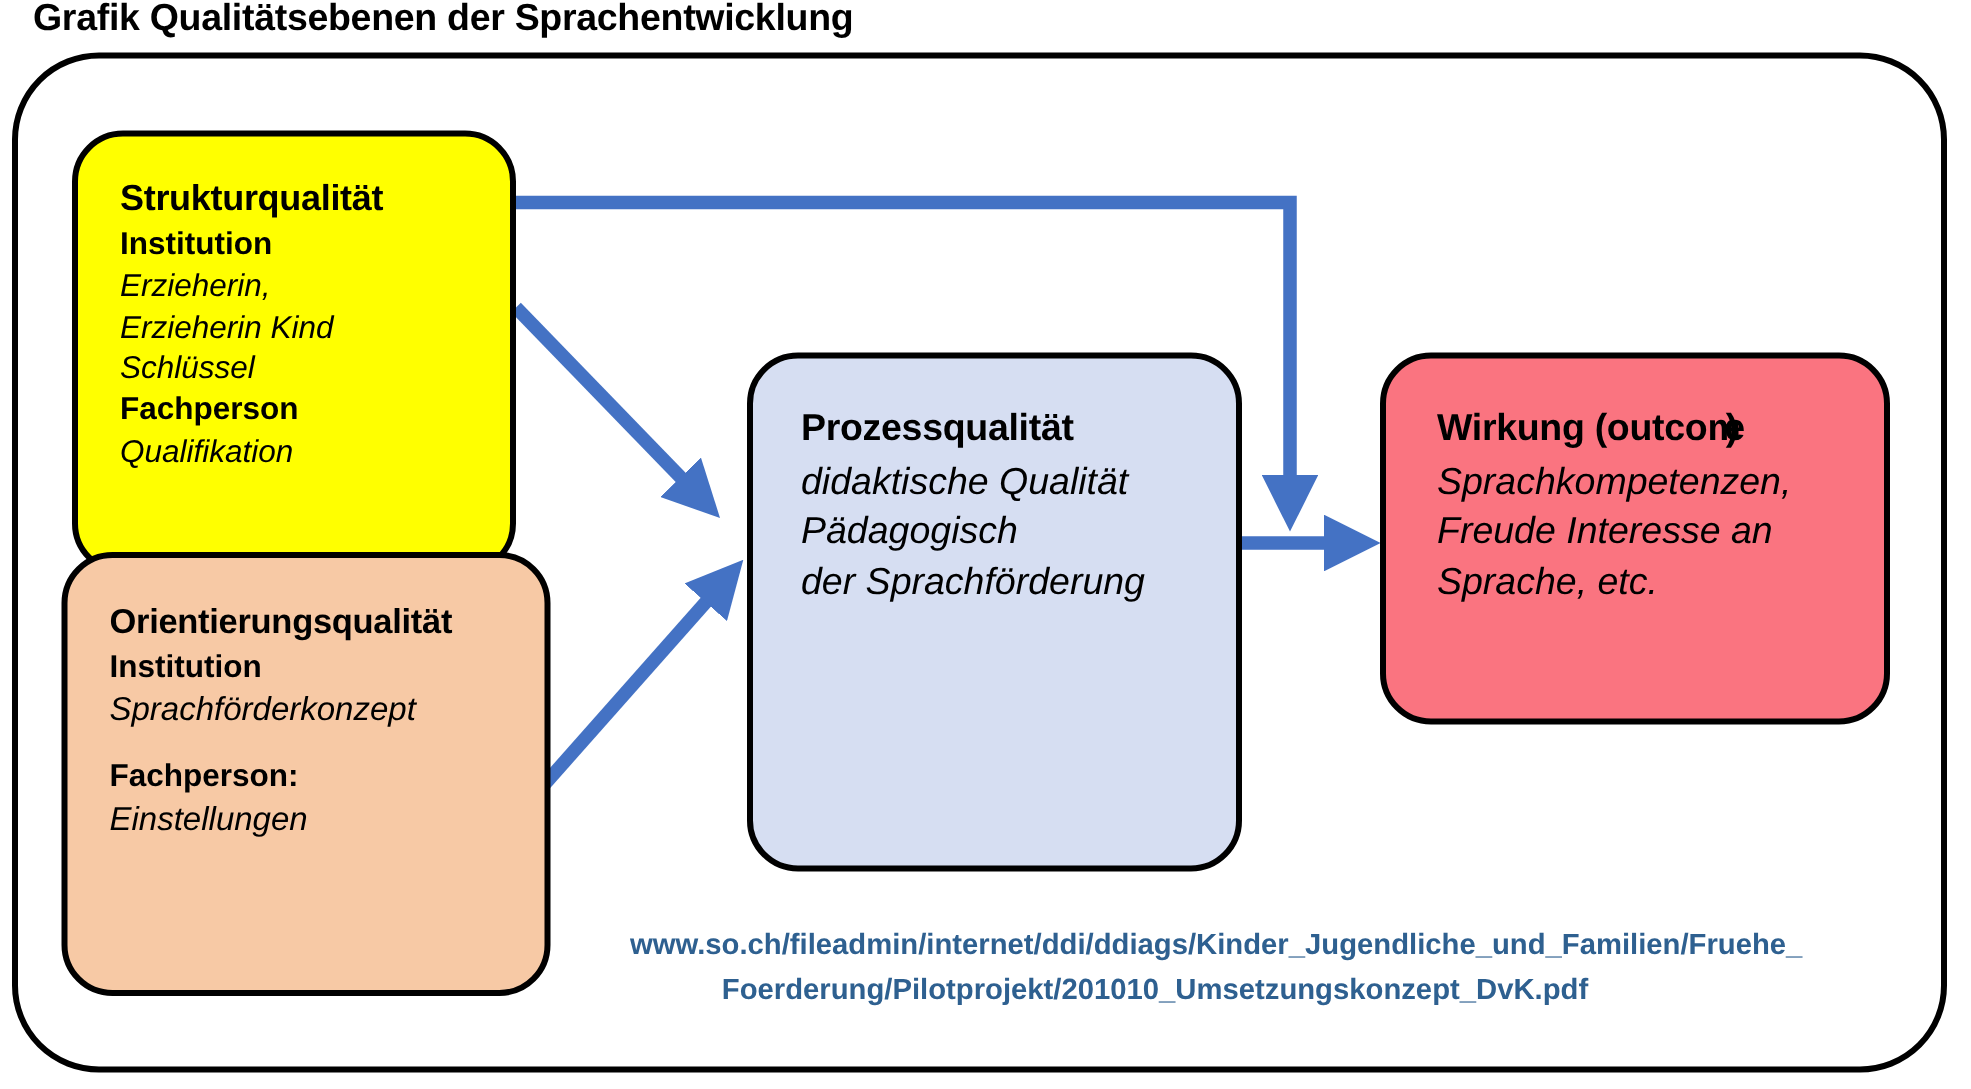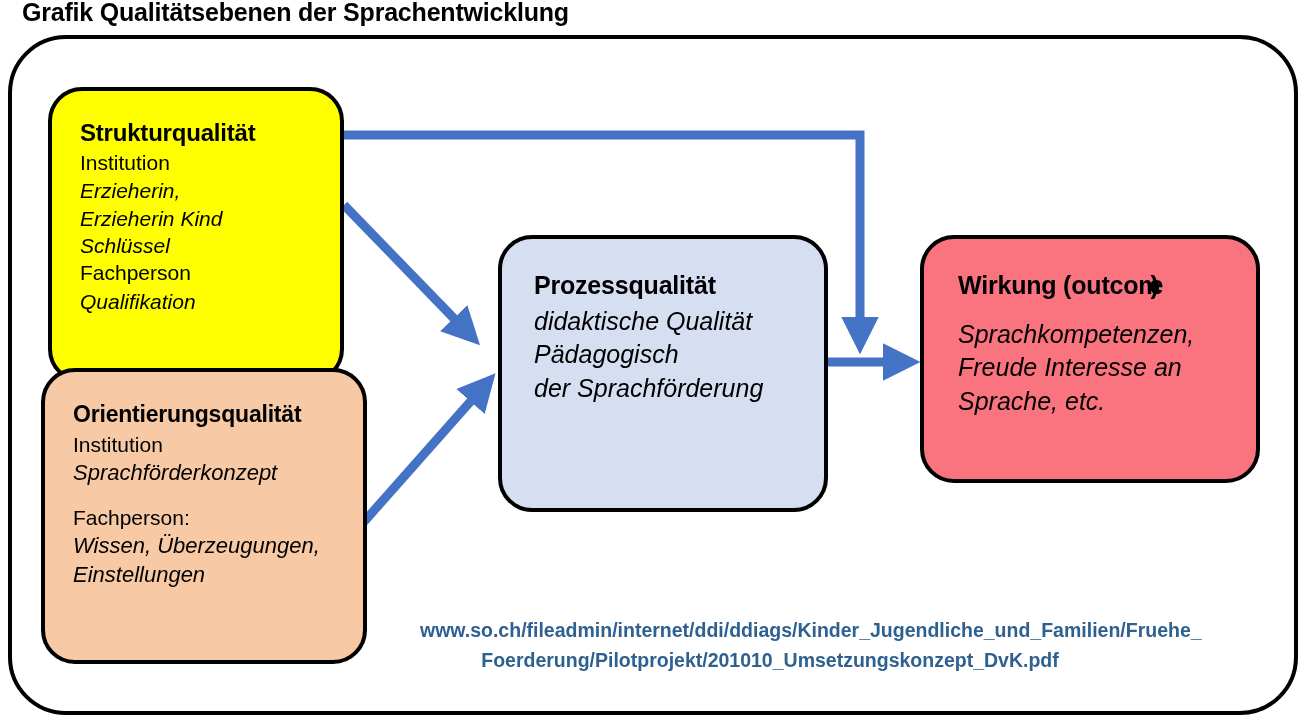--- a/index.html
+++ b/index.html
@@ -54,21 +54,21 @@
   }
   .node .ttl {
     font-size: 24px;
     font-weight: bold;
     color: #000;
     white-space: nowrap;
     letter-spacing: -0.2px;
   }
   .node .sub {
     font-size: 21px;
-    font-weight: normal;
+    font-weight: bold;
     color: #000;
     white-space: nowrap;
   }
   .node .it {
     font-size: 22px;
     font-style: italic;
     color: #000;
     white-space: nowrap;
   }
   .node .spacer { height: 16px; }
@@ -90,34 +90,34 @@
     width: 326px; height: 296px;
     background: #F7C9A5;
     padding-top: 28px;
   }
   #box-orientierung .ttl { font-size: 23px; margin-bottom: 1px; }
   #box-orientierung .sub { margin-bottom: 1px; }
   #box-orientierung .it  { font-size: 22px; }
 
   #box-prozess {
     left: 498px; top: 235px;
-    width: 330px; height: 277px;
+    width: 330px; height: 346px;
     background: #D6DEF2;
     padding: 30px 14px 14px 32px;
   }
   #box-prozess .ttl { font-size: 25px; margin-bottom: 3px; }
   #box-prozess .it  { font-size: 25px; line-height: 1.34; }
 
   #box-wirkung {
     left: 920px; top: 235px;
     width: 340px; height: 248px;
     background: #FA7480;
     padding: 30px 14px 14px 34px;
   }
-  #box-wirkung .ttl { font-size: 25px; margin-bottom: 16px; }
+  #box-wirkung .ttl { font-size: 25px; margin-bottom: 3px; }
   #box-wirkung .it  { font-size: 25px; line-height: 1.34; }
   
   #box-wirkung .ttl .squeeze {
     display: inline-block;
     letter-spacing: -11px;
     margin-right: -2px;
   }
 
   
   #arrows {
@@ -175,21 +175,20 @@
     <div class="sub">Fachperson</div>
     <div class="it">Qualifikation</div>
   </div>
 
   <div class="node" id="box-orientierung">
     <div class="ttl">Orientierungsqualität</div>
     <div class="sub">Institution</div>
     <div class="it">Sprachförderkonzept</div>
     <div class="spacer"></div>
     <div class="sub">Fachperson:</div>
-    <div class="it">Wissen, Überzeugungen,</div>
     <div class="it">Einstellungen</div>
   </div>
 
   <div class="node" id="box-prozess">
     <div class="ttl">Prozessqualität</div>
     <div class="it">didaktische Qualität</div>
     <div class="it">Pädagogisch</div>
     <div class="it">der Sprachförderung</div>
   </div>
 

